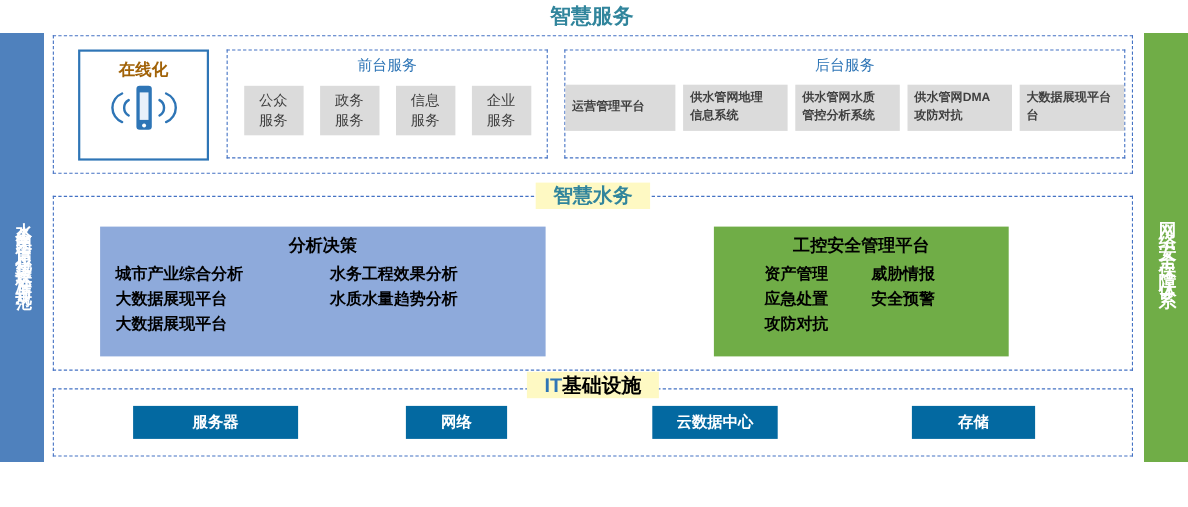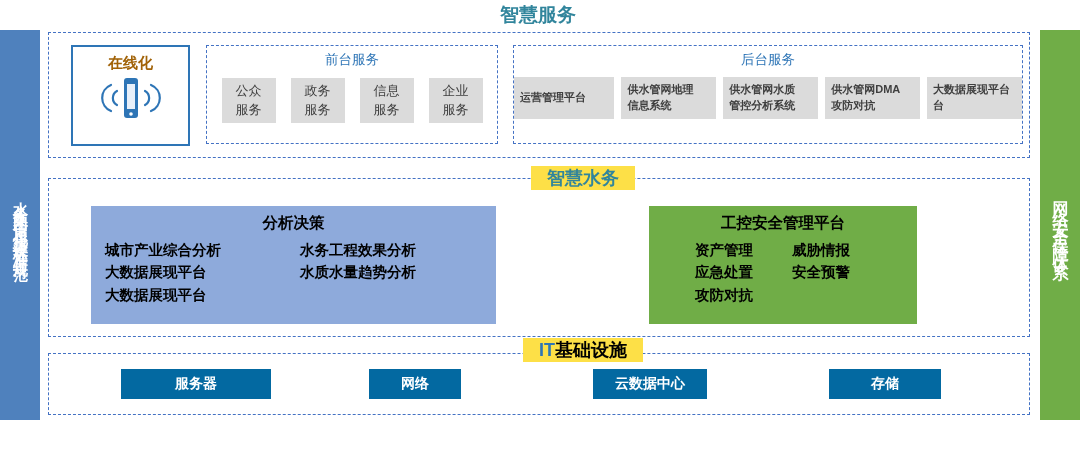--- a/index.html
+++ b/index.html
@@ -11,22 +11,22 @@
         color:#fff;font-weight:bold;writing-mode:vertical-rl;text-orientation:upright;}
   .vbar.left{left:0;background:#4f81bd;font-size:15px;letter-spacing:5px;}
   .vbar.right{left:1040px;background:#70ad47;font-size:16px;letter-spacing:9px;}
 
   
   .top-title{position:absolute;left:48px;top:2px;width:980px;text-align:center;font-size:19px;font-weight:bold;color:#31859c;}
   .section{position:absolute;left:48px;width:980px;border:1px dashed #4472c4;background:#fff;}
   .top-section{top:32px;height:124px;}
   .middle-section{top:178px;height:157px;}
   .bottom-section{top:353px;height:60px;}
-  .legend{position:absolute;top:-13px;left:50%;transform:translateX(-50%);background:#fde047;padding:0 16px;
-          font-size:18px;font-weight:bold;color:#31859c;white-space:nowrap;margin-left:44px;}
+  .legend{position:absolute;top:-13px;left:50%;transform:translateX(-50%);background:#fef9c3;padding:0 16px;
+          font-size:18px;font-weight:bold;color:#31859c;white-space:nowrap;}
   .it-legend{color:#000;top:-16px;}
   .it-legend .it-blue{color:#2e75b6;}
 
   
   .online-box{position:absolute;left:22px;top:12px;width:115px;height:97px;border:2px solid #2e75b6;background:#fff;}
   .online-label{text-align:center;margin-top:7px;font-size:15px;font-weight:bold;color:#a16207;}
   .phone{display:block;margin:3px auto 0;}
 
   
   .group{position:absolute;top:12px;height:97px;border:1px dashed #4472c4;background:#fff;}

